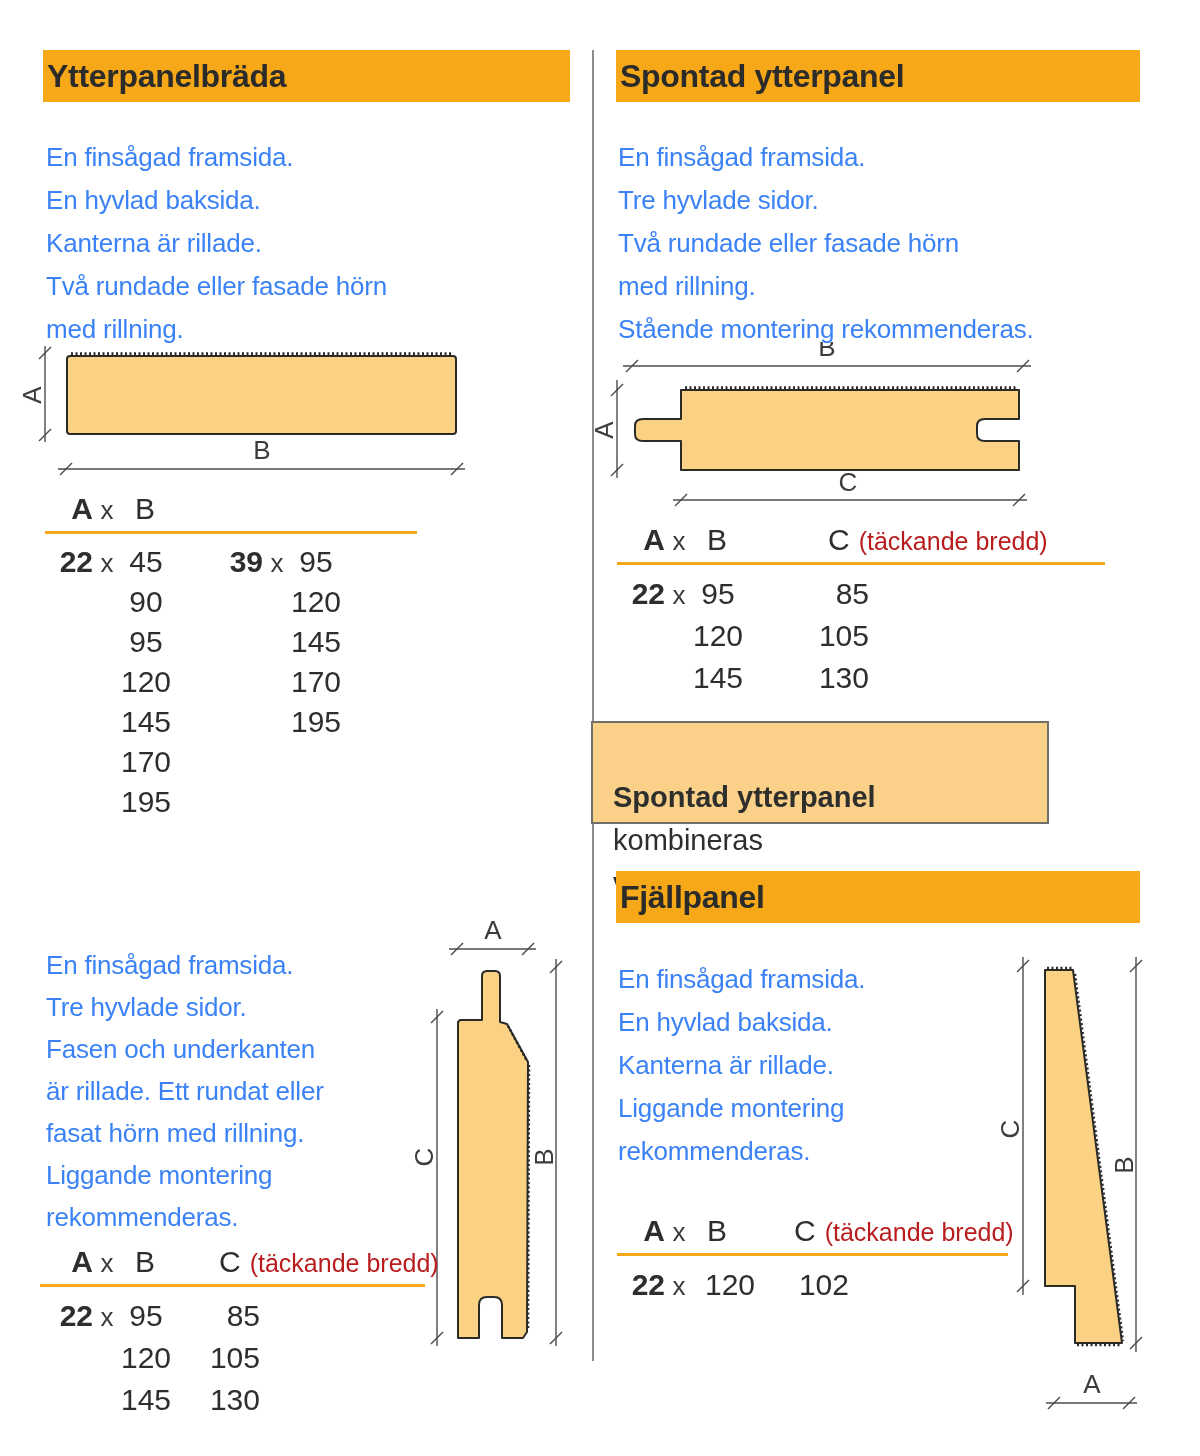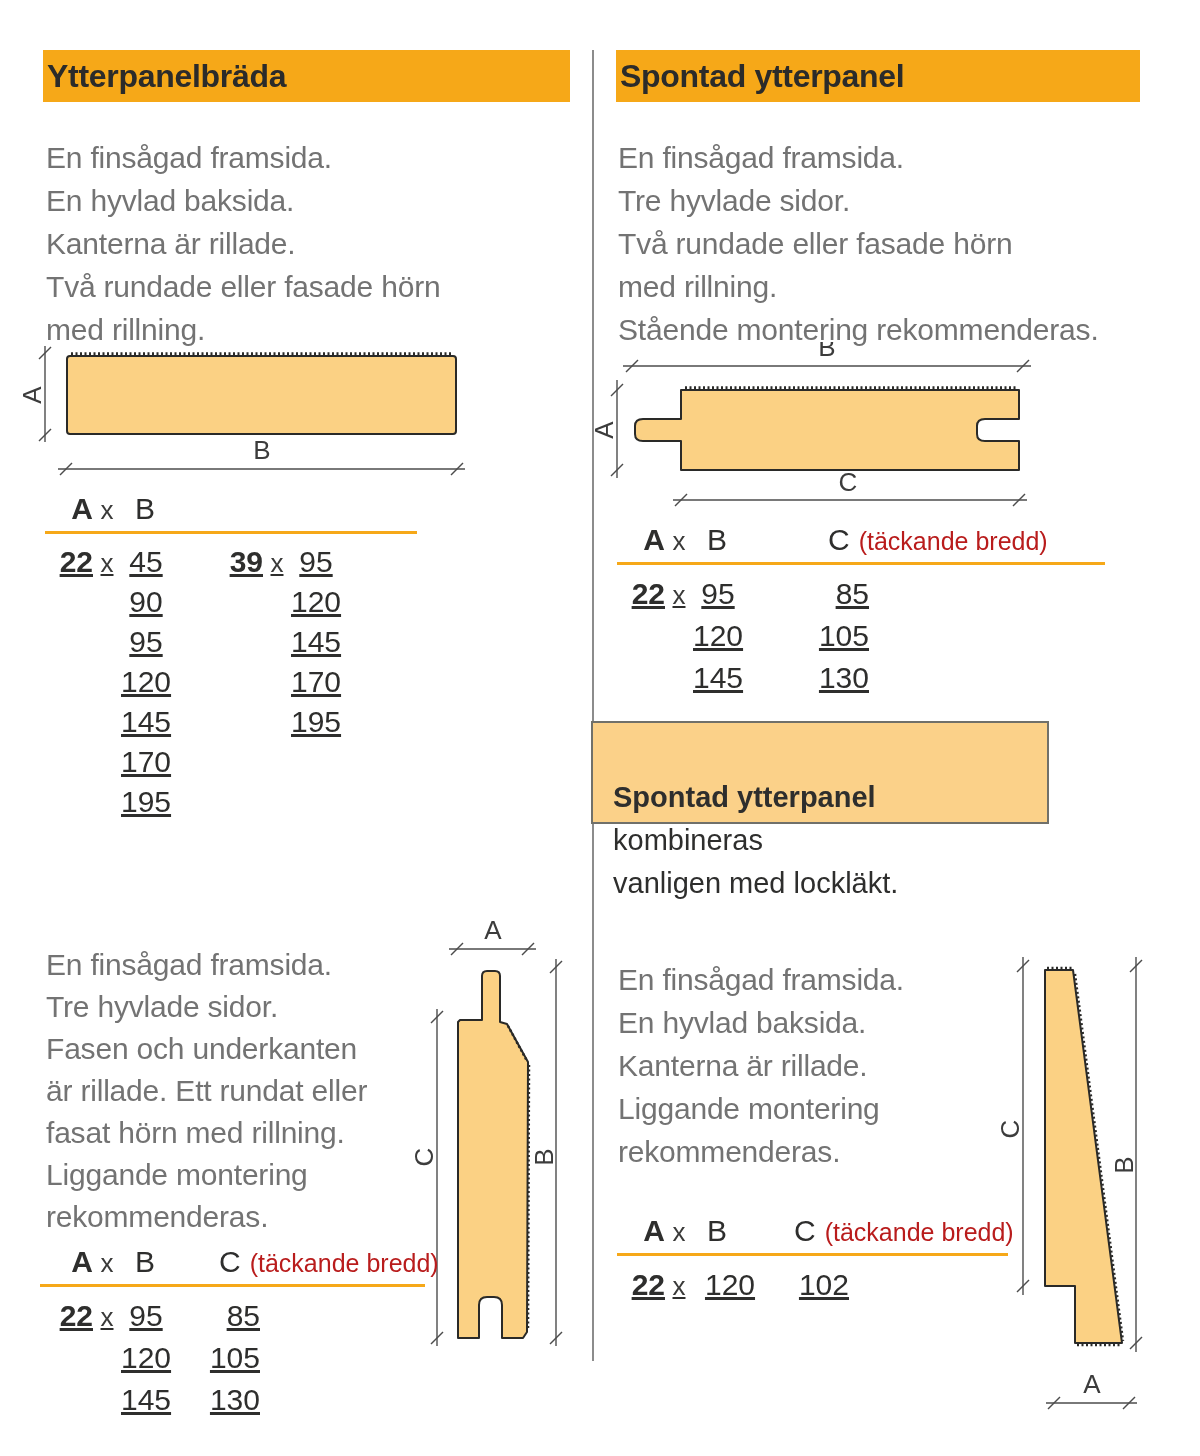--- a/index.html
+++ b/index.html
@@ -8,30 +8,30 @@
     font-family:"Liberation Sans",sans-serif;color:#2e2e2d;
   }
   .divider{position:absolute;left:592px;top:50px;width:2px;height:1311px;background:#8c8c8c;}
 
   .sec-header{
     position:absolute;height:52px;background:#F6A818;color:#2b2b2a;
     display:flex;align-items:center;box-sizing:border-box;padding-left:4px;
     font-size:32px;font-weight:bold;letter-spacing:-0.3px;
   }
   .desc{
-    position:absolute;font-size:30px;line-height:43px;white-space:pre-line;
-    letter-spacing:-0.2px;color:#737373;
+    position:absolute;font-size:26px;line-height:43px;white-space:pre-line;
+    letter-spacing:-0.2px;color:#3b82f6;
   }
   .desc.tight{line-height:42px;}
 
   
   .spec-table{position:absolute;font-size:30px;color:#2e2e2d;}
   .t-head{display:flex;align-items:baseline;height:44px;line-height:44px;}
   .t-rule{height:3px;background:#F6A818;width:372px;}
-  .t-rows{margin-top:8px;text-decoration:underline;}
+  .t-rows{margin-top:8px;}
   .t-row{display:flex;align-items:baseline;height:42px;line-height:42px;}
   .row40 .t-row{height:40px;line-height:40px;}
   .ca{width:48px;text-align:right;font-weight:bold;}
   .cx{width:28px;text-align:center;font-size:26px;color:#3a3a39;}
   .cb{width:50px;text-align:center;}
   .hb{width:50px;text-align:left;padding-left:14px;}
   .hc{font-size:30px;}
   .hc-note{font-size:25px;margin-left:9px;color:#b91c1c;}
   .cc{text-align:right;}
 
@@ -292,20 +292,23 @@
       </div>
       <div class="t-row">
         <span class="ca"></span>
           <span class="cx"></span>
         <span class="cb">145</span>
         <span class="cc">130</span>
       </div>
     </div>
   </div>
 
+  <div class="sec-header" style="left:616px;top:871px;width:524px;">
+    <span>Fjällpanel</span>
+  </div>
 
   <div class="desc" style="left:618px;top:958px;width:390px;">En finsågad framsida.
 En hyvlad baksida.
 Kanterna är rillade.
 Liggande montering
 rekommenderas.</div>
 
   <svg class="dia" style="left:1000px;top:945px;" width="200" height="475" viewBox="0 0 200 475">
     <path class="wood" d="M45,25 L73,25 L122,398 L75,398 L75,341 L45,341 Z"></path>
     <line class="sawn-thin" x1="47" y1="23" x2="72" y2="23"></line>

